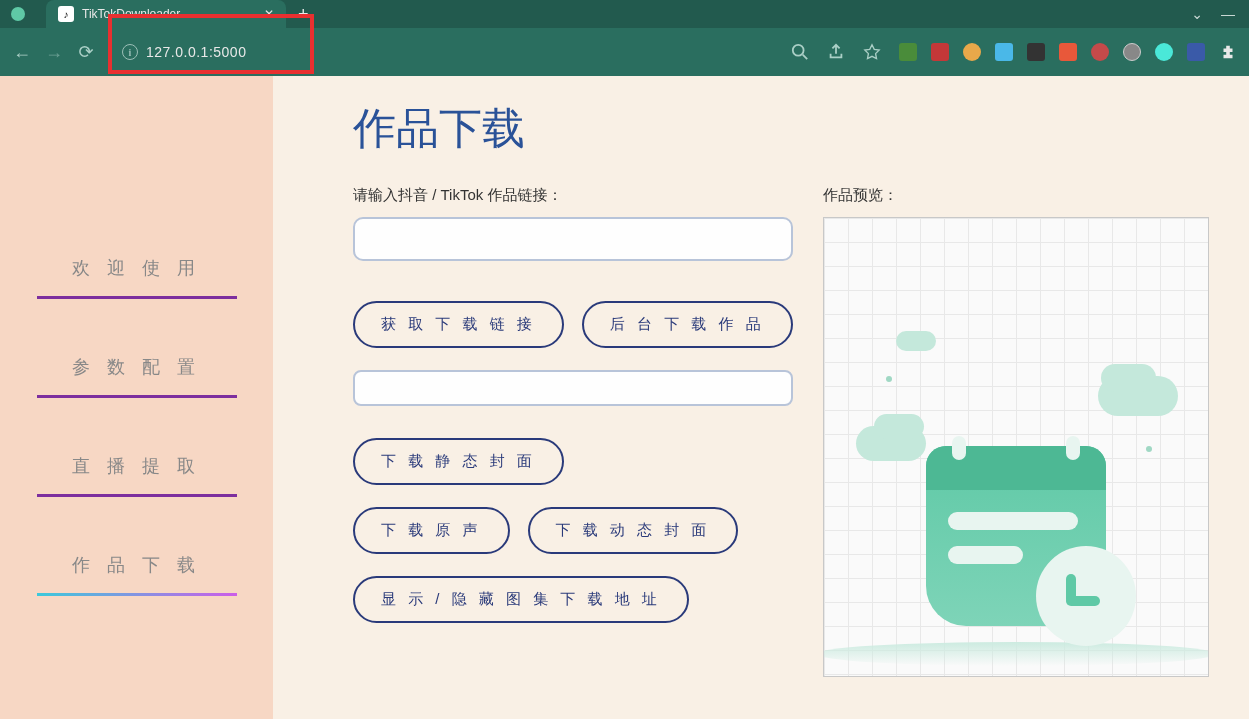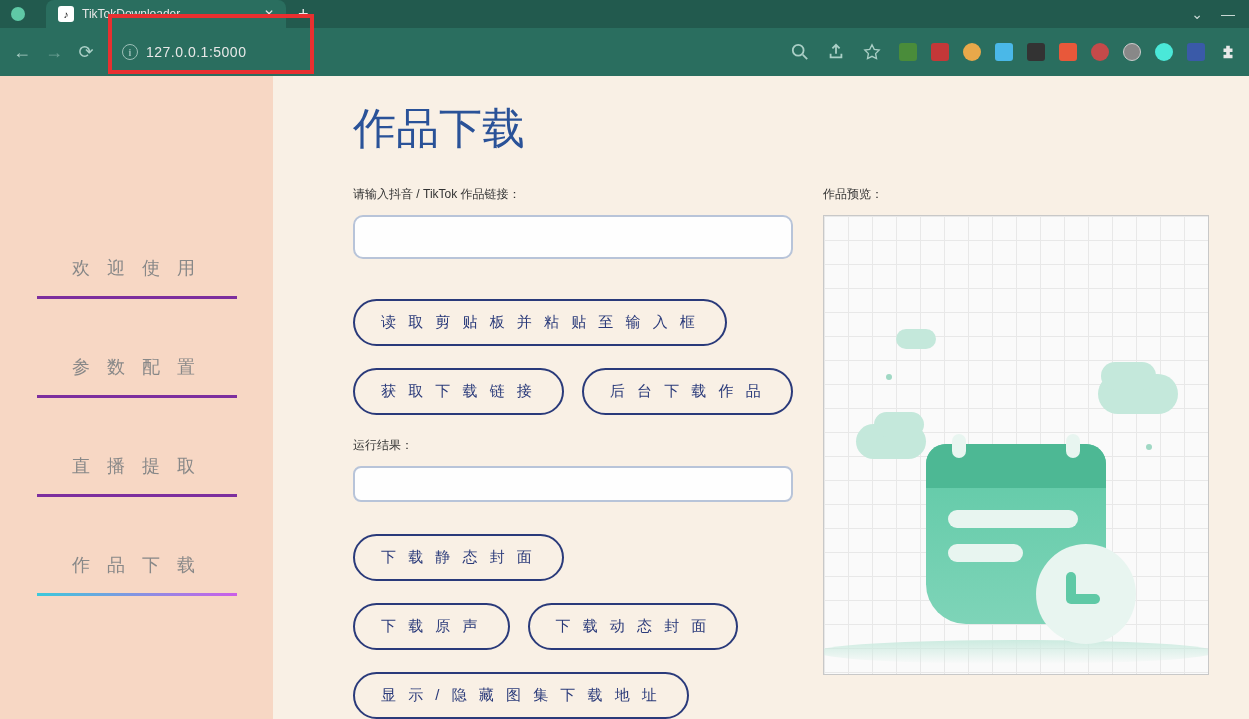--- a/index.html
+++ b/index.html
@@ -33,21 +33,21 @@
     .side-label { font-size: 18px; color: #888; letter-spacing: 6px; padding-bottom: 16px; }
     .side-underline { height: 3px; background: #7d2e9e; width: 100%; }
     .side-item.active .side-underline { background: linear-gradient(90deg, #3bc9db, #cc5de8); }
     
     .main { flex: 1; background: #f9f0e5; padding: 24px 40px 0 80px; overflow-y: auto; }
     .page-title { font-size: 43px; color: #2a5298; font-weight: 400; margin-bottom: 28px; }
     .content-row { display: flex; gap: 30px; }
     .left-col { flex: 0 0 440px; }
     .right-col { flex: 1; min-width: 380px; }
     
-    .field-label { font-size: 12px; color: #333; margin-bottom: 12px; }
+    .field-label { font-size: 15px; color: #333; margin-bottom: 12px; }
     .text-input { width: 100%; height: 44px; border: 2px solid #b8c4d9; border-radius: 10px; background: #fefefe; padding: 0 12px; font-size: 14px; outline: none; }
     
     .btn-area { margin-top: 40px; }
     .pill-btn { border: 2px solid #2a3a7a; background: transparent; color: #2a3a7a; border-radius: 999px; padding: 12px 26px; font-size: 15px; letter-spacing: 4px; cursor: pointer; font-family: inherit; margin-bottom: 22px; margin-right: 18px; }
     .btn-row { display: flex; gap: 18px; margin-bottom: 22px; flex-wrap: wrap; }
     .btn-row .pill-btn { margin-bottom: 0; margin-right: 0; }
     
     .result-section { margin-top: 18px; }
     .result-input { width: 100%; height: 36px; border: 2px solid #b8c4d9; border-radius: 8px; background: #fefefe; padding: 0 12px; font-size: 14px; outline: none; margin-bottom: 32px; }
     
@@ -155,29 +155,27 @@
   </div>
 
   <div class="main">
     <h1 class="page-title">作品下载</h1>
     <div class="content-row">
       <div class="left-col">
         <div class="field-label">请输入抖音 / TikTok 作品链接：</div>
         <input class="text-input" type="text" value="" style="">
         
         <div class="btn-area">
-          <button class="pill-btn">读 取 剪 贴 板 并 粘 贴 至 输 入 框</button>
           <div class="btn-row">
             <button class="pill-btn">获 取 下 载 链 接</button>
             <button class="pill-btn">后 台 下 载 作 品</button>
           </div>
         </div>
         
         <div class="result-section">
-          <div class="field-label">运行结果：</div>
           <input class="result-input" type="text" value="" style="">
         </div>
         
         <div class="btn-row">
           <button class="pill-btn">下 载 静 态 封 面</button>
         </div>
         <div class="btn-row">
           <button class="pill-btn">下 载 原 声</button>
           <button class="pill-btn">下 载 动 态 封 面</button>
         </div>

